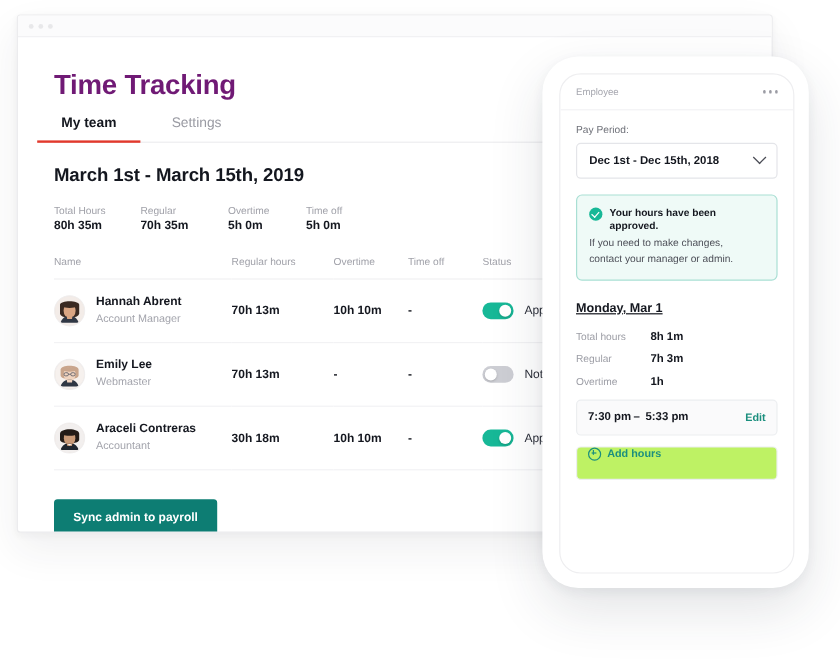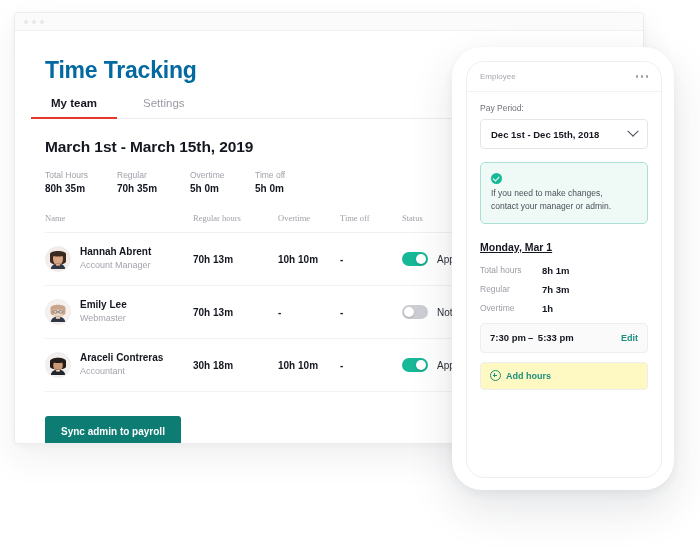--- a/index.html
+++ b/index.html
@@ -39,21 +39,21 @@
     padding-left: 9px;
     gap: 4px;
   }
   .dot { width: 4px; height: 4px; border-radius: 50%; background: #e8e8ea; }
 
   .desktop-body { padding: 26px 30px 0 30px; }
 
   .page-title {
     font-size: 23px;
     font-weight: bold;
-    color: #0369a1;
+    color: #701a75;
     letter-spacing: -0.2px;
     margin: 0 0 13px 0;
   }
 
   
   .tabs { display: flex; gap: 34px; border-bottom: 1px solid #ededef; }
   .tab {
     font-size: 11.5px;
     color: #9a9ba3;
     padding: 0 6px 9px 6px;
@@ -89,21 +89,20 @@
 
   
   .tbl { margin-top: 19px; width: 100%; border-collapse: collapse; }
   .tbl th {
     font-size: 8.5px;
     color: #a0a1a9;
     font-weight: normal;
     text-align: left;
     padding: 0 0 9px 0;
     border-bottom: 1px solid #f0f0f2;
-    font-family: Liberation Serif, serif;
   }
   .tbl td {
     padding: 13px 0;
     border-bottom: 1px solid #f2f2f4;
     font-size: 10px;
     color: #14171f;
     font-weight: bold;
     vertical-align: middle;
   }
   .tbl tr:last-child td { border-bottom: 1px solid #f2f2f4; }
@@ -243,25 +242,25 @@
   }
   .entry-time { font-size: 9.5px; font-weight: bold; color: #14171f; }
   .entry-time .sep { color: #14171f; padding: 0 2px; }
   .entry-edit { font-size: 9px; font-weight: bold; color: #1b8f7e; cursor: pointer; }
 
   .addrow {
     margin-top: 9px;
     border: 1px solid #eceef0;
     border-radius: 4px;
     height: 26px;
-    display: flex; align-items: center;
+    display: flex; align-items: flex-start;
     padding: 0 9px;
     gap: 5px;
     cursor: pointer;
-    background: #fef9c3;
+    background: #bef264;
   }
   .plus {
     width: 9px; height: 9px; border-radius: 50%;
     border: 1.2px solid #1b8f7e; position: relative; flex: 0 0 9px;
   }
   .plus::before, .plus::after {
     content: ""; position: absolute; background: #1b8f7e;
   }
   .plus::before { left: 1.6px; top: 3.2px; width: 4.2px; height: 1.2px; }
   .plus::after  { top: 1.6px; left: 3.2px; height: 4.2px; width: 1.2px; }
@@ -447,20 +446,21 @@
         <div class="ph-label">Pay Period:</div>
 
         <div class="select">
           <span>Dec 1st - Dec 15th, 2018</span>
           <span class="chev"></span>
         </div>
 
         <div class="alert">
           <div class="alert-head">
             <span class="check"></span>
+            <span class="alert-title">Your hours have been approved.</span>
           </div>
           <div class="alert-body">
             <div>If you need to make changes,</div>
             <div>contact your manager or admin.</div>
           </div>
         </div>
 
         <div class="day-title">Monday, Mar 1</div>
 
         <div class="day-rows">

